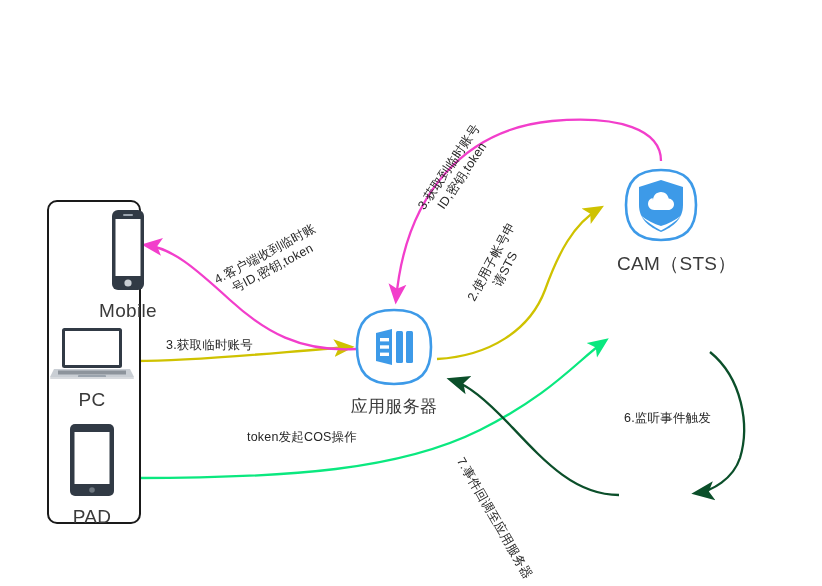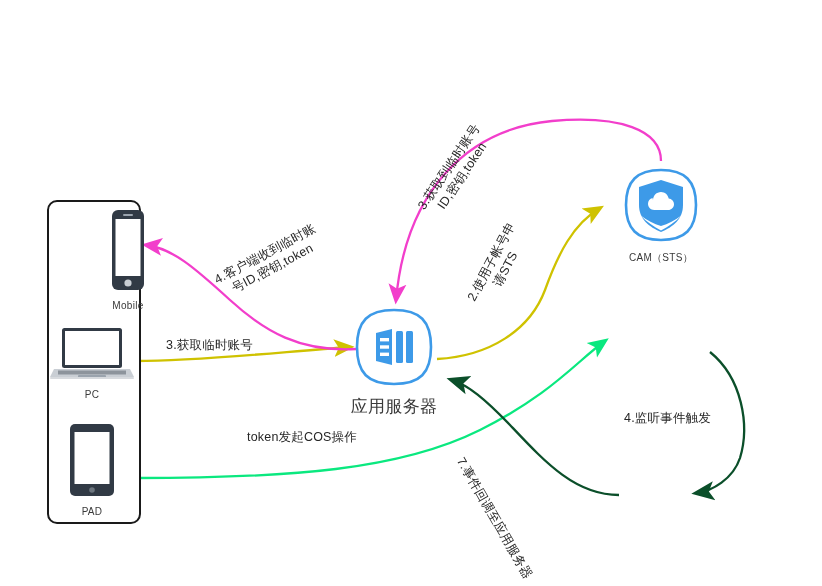--- a/index.html
+++ b/index.html
@@ -24,21 +24,21 @@
     left: 0;
     top: 0;
     width: 822px;
     height: 586px;
   }
   .node {
     position: absolute;
     text-align: center;
   }
   .node-label {
-    font-size: 10px;
+    font-size: 19px;
     color: #3a3a3a;
     letter-spacing: 0.3px;
     white-space: nowrap;
     margin-top: 4px;
   }
   .node-label.cn {
     font-size: 17px;
   }
   .edge-label {
     position: absolute;
@@ -167,20 +167,20 @@
   <div class="edge-label center" style="left:196px; top:246px; width:146px; transform: rotate(-28deg); transform-origin: center center;">
     <div>4.客户端收到临时账</div>
     <div>号ID,密钥,token</div>
   </div>
 
   <div class="edge-label center" style="left:222px; top:430px; width:160px;">
     <div>token发起COS操作</div>
   </div>
 
   <div class="edge-label" style="left:624px; top:411px;">
-    <div>4.监听事件触发</div>
+    <div>6.监听事件触发</div>
   </div>
 
   <div class="edge-label" style="left:466px; top:455px; width:152px; transform: rotate(60deg); transform-origin: left top;">
     <div>7.事件回调至应用服务器</div>
   </div>
 
 </div>
 
 </body></html>

